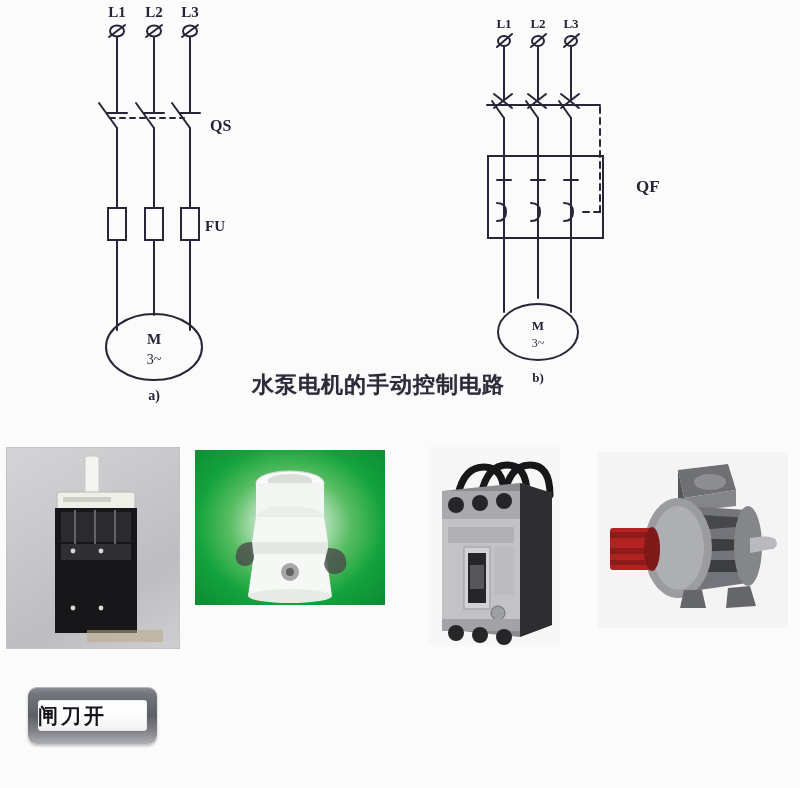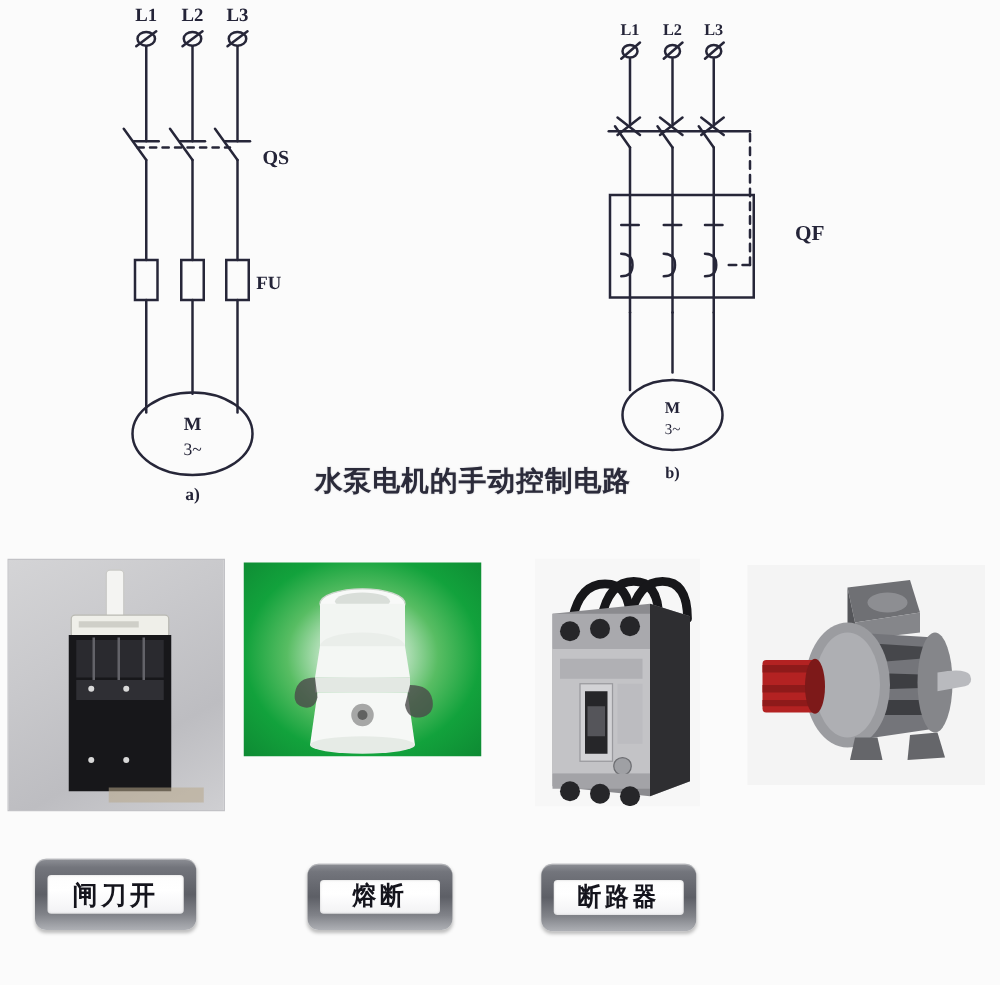--- a/index.html
+++ b/index.html
@@ -49,21 +49,21 @@
     border-radius:9px;
     background:linear-gradient(180deg,#8e9096 0%,#73757c 12%,#5d5f66 50%,#818389 78%,#aeb0b5 100%);
     box-shadow:0 2px 3px rgba(0,0,0,.25), inset 0 1px 0 rgba(255,255,255,.35);
     display:flex;align-items:center;justify-content:center;
   }
   .lbl .plate{
     background:linear-gradient(180deg,#fdfdfd 0%,#ffffff 40%,#f2f2f4 100%);
     border-radius:3px;
     width:calc(100% - 20px);
     height:calc(100% - 26px);
-    display:flex;align-items:center;justify-content:center;
+    display:flex;align-items:center;justify-content:flex-start;
     box-shadow:inset 0 0 2px rgba(0,0,0,.18);
   }
   .lbl .txt{
     font-family:"DejaVu Sans", sans-serif;
     font-weight:700;
     color:#14141c;
     letter-spacing:3px;
     line-height:1;
     white-space:nowrap;
     transform:scaleY(1.06);
@@ -331,27 +331,17 @@
   </div>
 
   <div class="labels">
 
     <div class="lbl lbl-1">
       <div class="plate">
         <span class="txt">闸刀开</span>
       </div>
     </div>
 
-    <div class="lbl lbl-2">
-      <div class="plate">
-        <span class="txt">熔断</span>
-      </div>
-    </div>
-
-    <div class="lbl lbl-3">
-      <div class="plate">
-        <span class="txt">断路器</span>
-      </div>
-    </div>
+
 
   </div>
 
 </div>
 
 </body></html>

